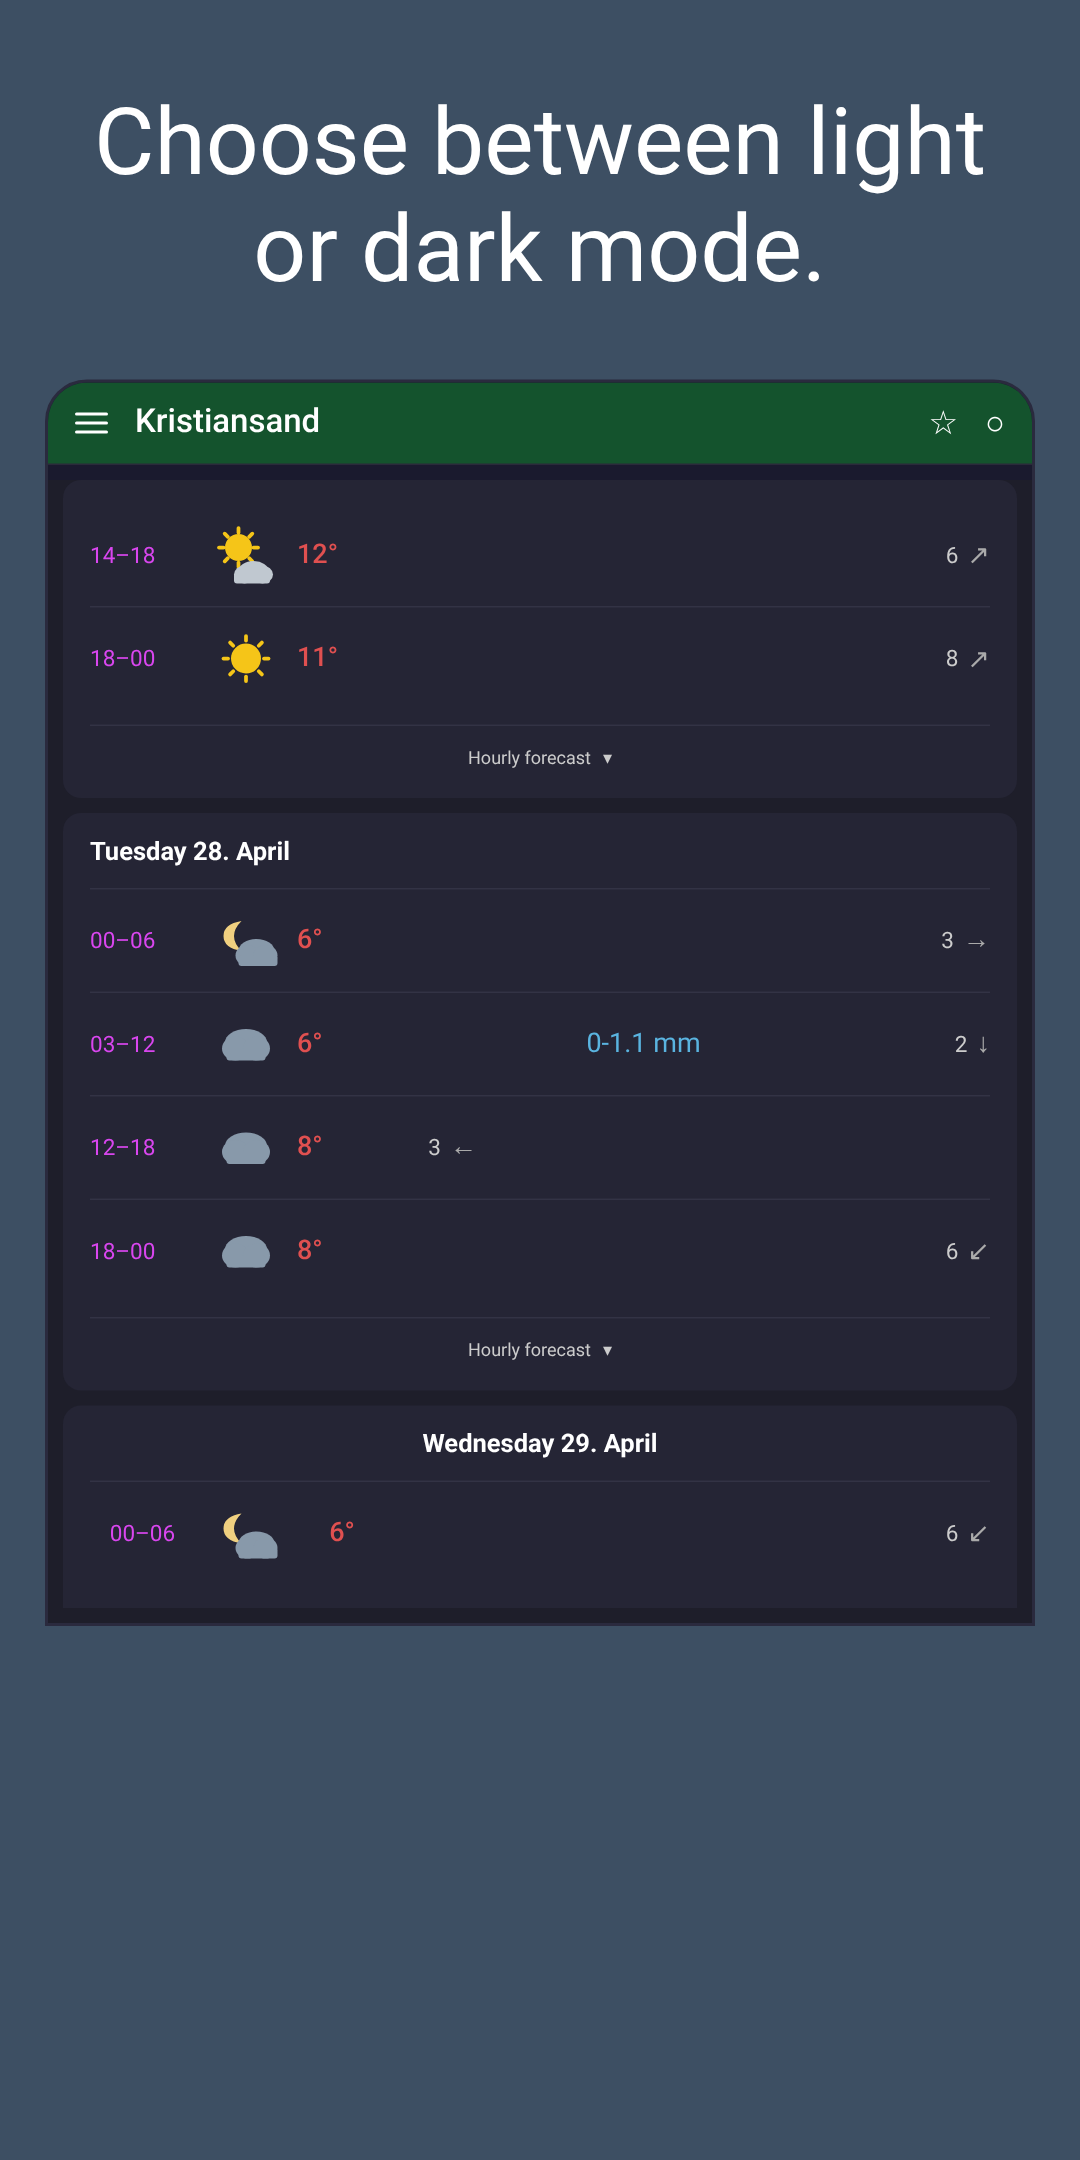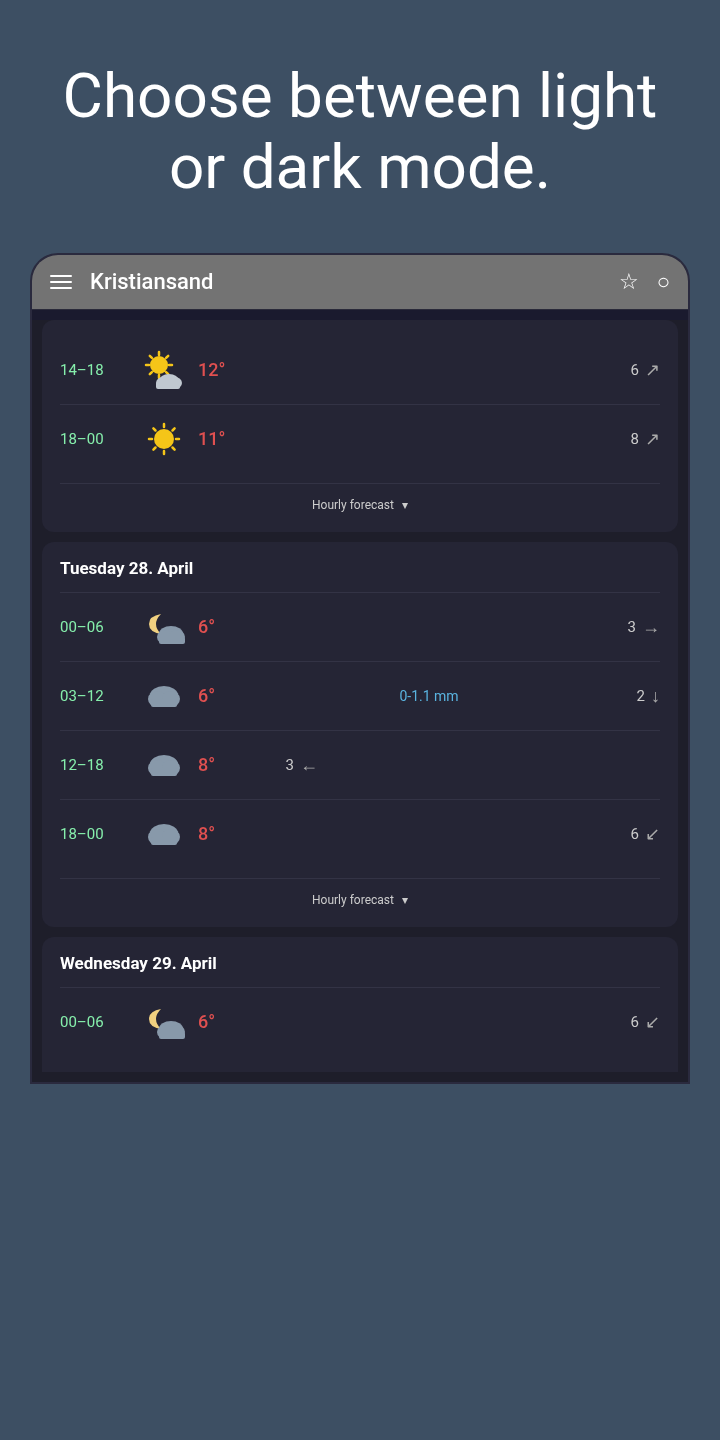--- a/index.html
+++ b/index.html
@@ -41,21 +41,21 @@
       padding: 10px 18px;
       color: white;
       font-size: 14px;
       font-weight: 500;
     }
     .status-left { display: flex; align-items: center; gap: 8px; }
     .status-right { display: flex; align-items: center; gap: 6px; font-size: 13px; }
 
     
     .app-bar {
-      background: #737373;
+      background: #14532d;
       display: flex;
       align-items: center;
       padding: 14px 18px;
       border-bottom: 1px solid #2a2a3a;
     }
     .app-bar-title {
       color: white;
       font-size: 22px;
       font-weight: 500;
       flex: 1;
@@ -96,21 +96,21 @@
 
     
     .weather-row {
       display: flex;
       align-items: center;
       padding: 10px 0;
       border-top: 1px solid #333345;
     }
     .weather-row:first-of-type { border-top: none; }
     .time-label {
-      color: #86efac;
+      color: #d946ef;
       font-size: 15px;
       width: 70px;
       flex-shrink: 0;
     }
     .weather-icon {
       width: 48px;
       height: 48px;
       display: flex;
       align-items: center;
       justify-content: center;
@@ -120,21 +120,21 @@
     }
     .temp {
       color: #e05050;
       font-size: 18px;
       font-weight: 500;
       width: 60px;
       flex-shrink: 0;
     }
     .precipitation {
       color: #5ab4e0;
-      font-size: 14px;
+      font-size: 18px;
       flex: 1;
       text-align: center;
     }
     .wind-info {
       display: flex;
       align-items: center;
       gap: 6px;
       color: #cccccc;
       font-size: 15px;
       min-width: 60px;
@@ -323,21 +323,21 @@
           <span class="wind-arrow">↙</span>
         </div>
       </div>
 
       <div class="hourly-btn">
         <span>Hourly forecast</span>
         <span>▾</span>
       </div>
     </div>
 
-    <div class="day-card" style="margin-bottom:0; border-radius:12px 12px 0 0;">
+    <div class="day-card" style="margin-bottom:0; border-radius:12px 12px 0 0;text-align:center;">
       <div class="day-title">Wednesday 29. April</div>
 
       <div class="weather-row">
         <span class="time-label">00–06</span>
         <div class="weather-icon">
           <svg width="46" height="46" viewBox="0 0 46 46">
             <path d="M20 10 Q10 20 20 30 Q8 28 8 20 Q8 12 20 10Z" fill="#f0d080"></path>
             <ellipse cx="30" cy="30" rx="12" ry="8" fill="#8899aa"></ellipse>
             <ellipse cx="24" cy="33" rx="8" ry="7" fill="#8899aa"></ellipse>
             <ellipse cx="36" cy="33" rx="8" ry="7" fill="#8899aa"></ellipse>

